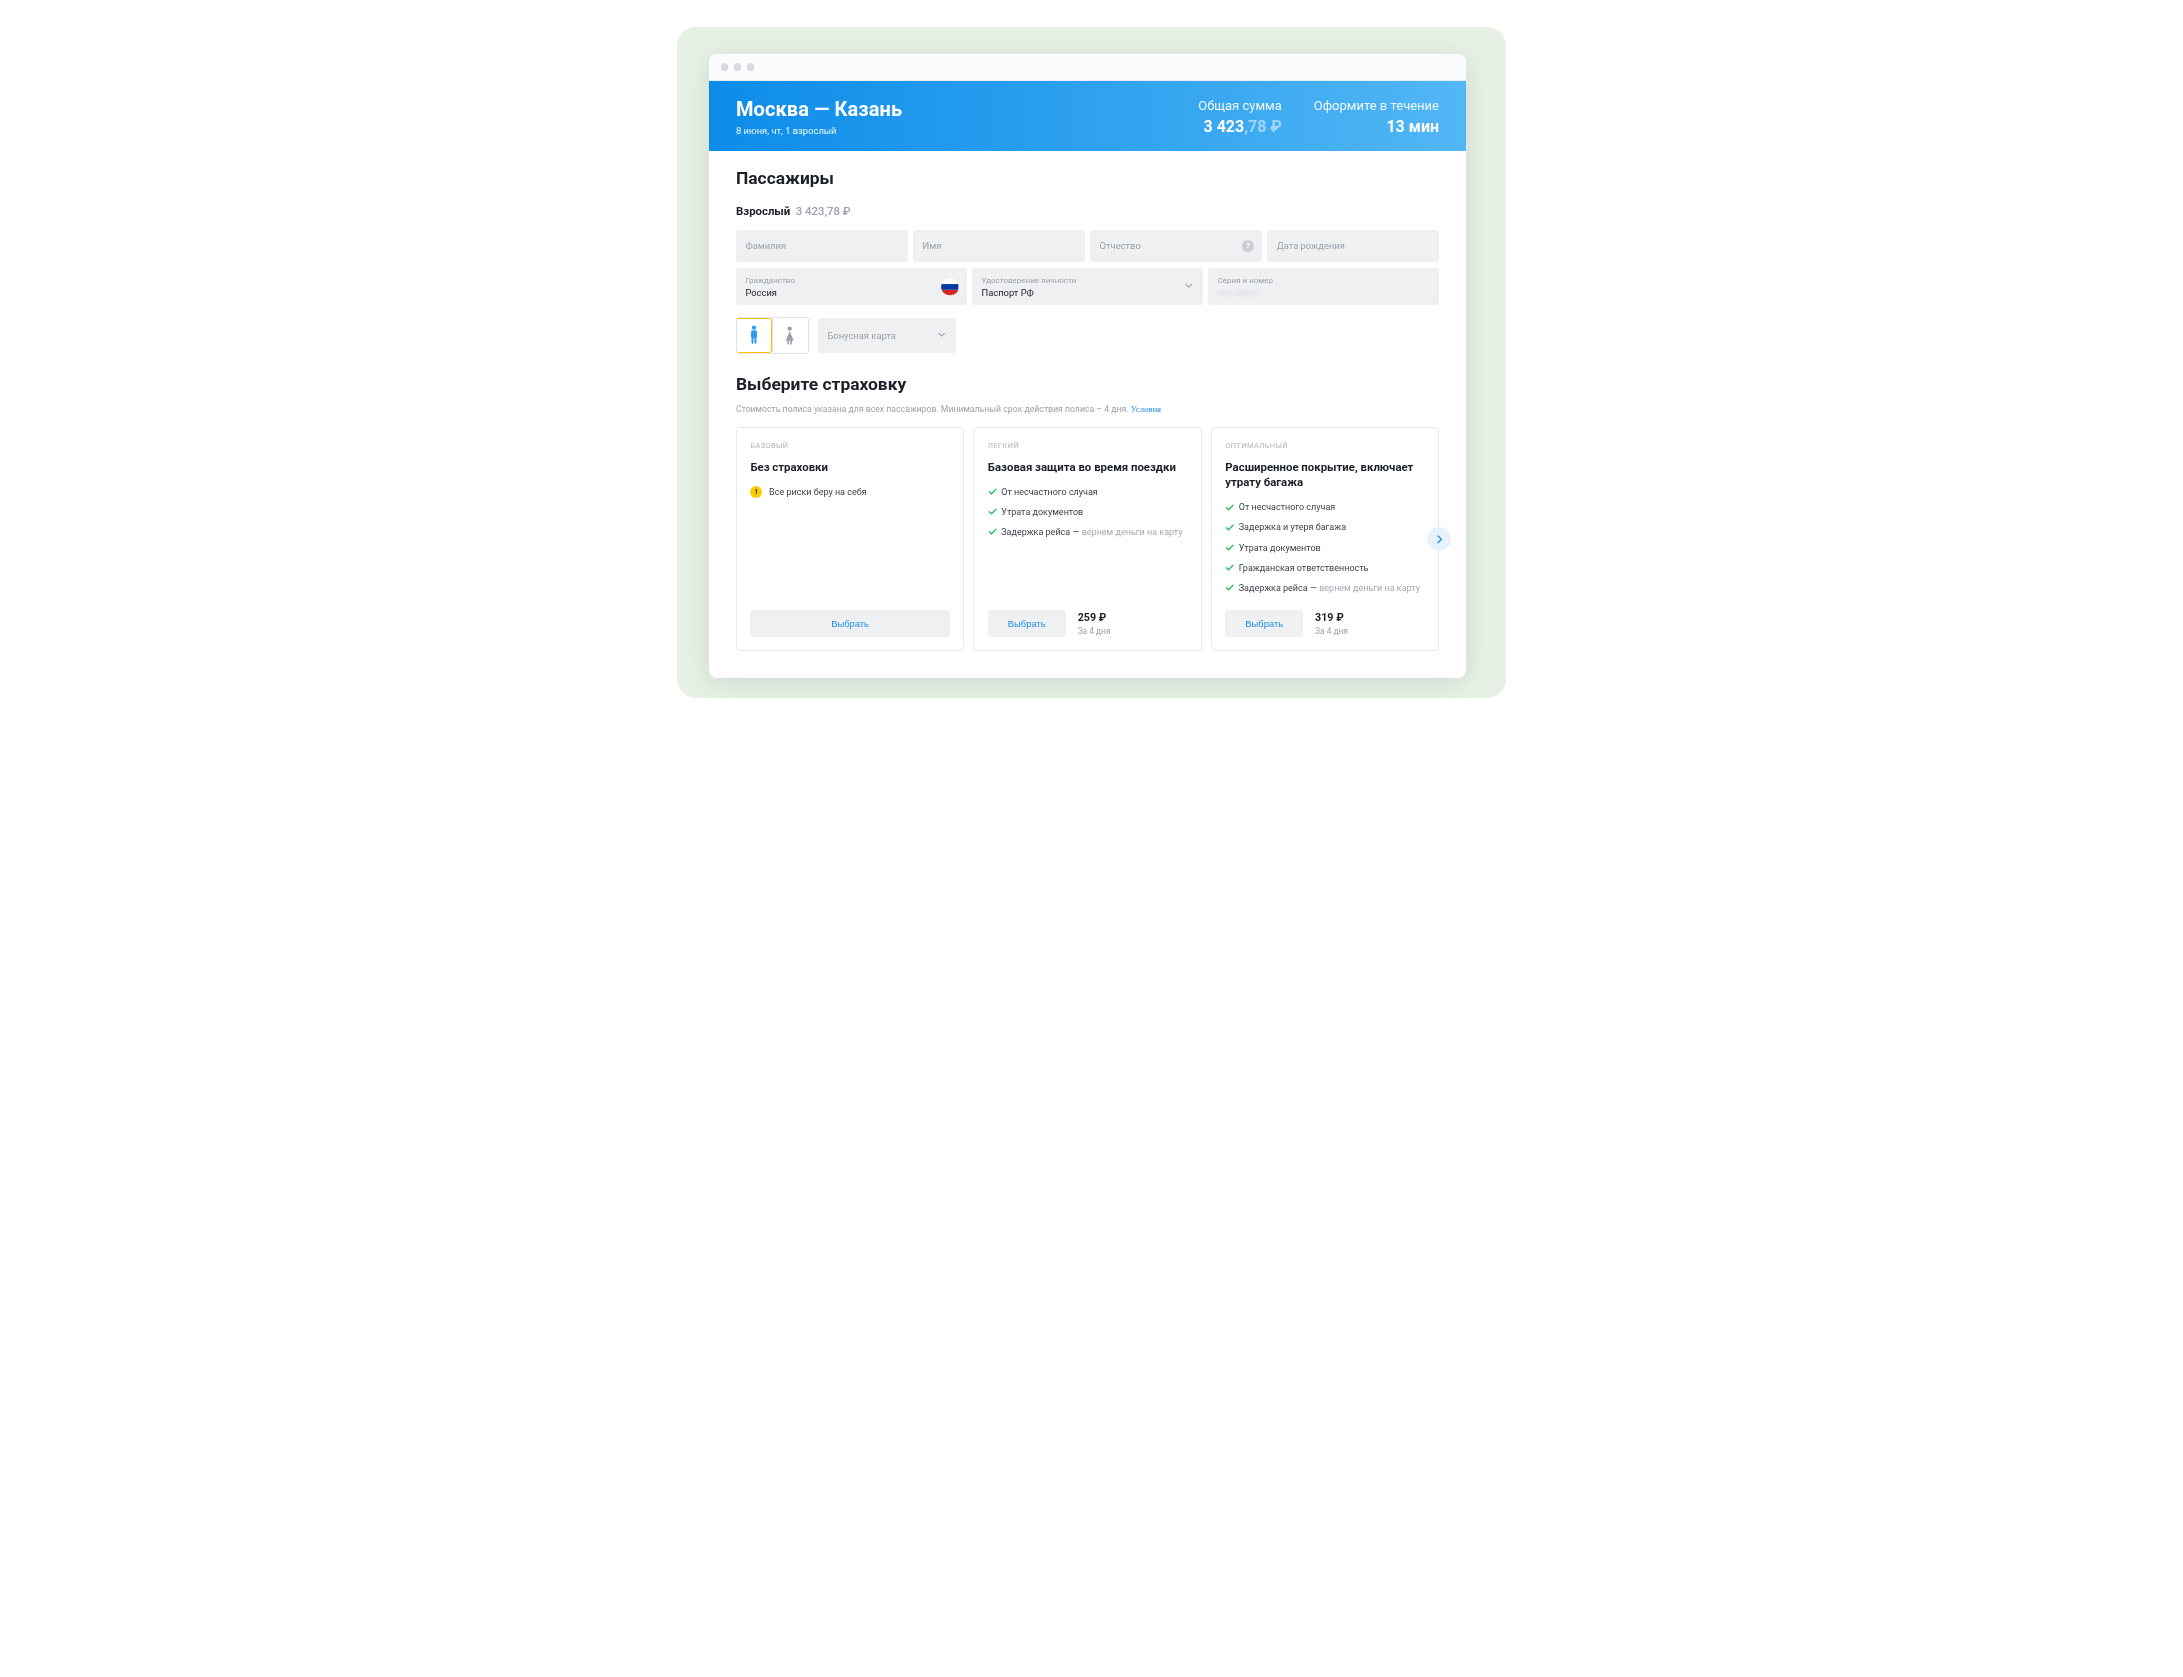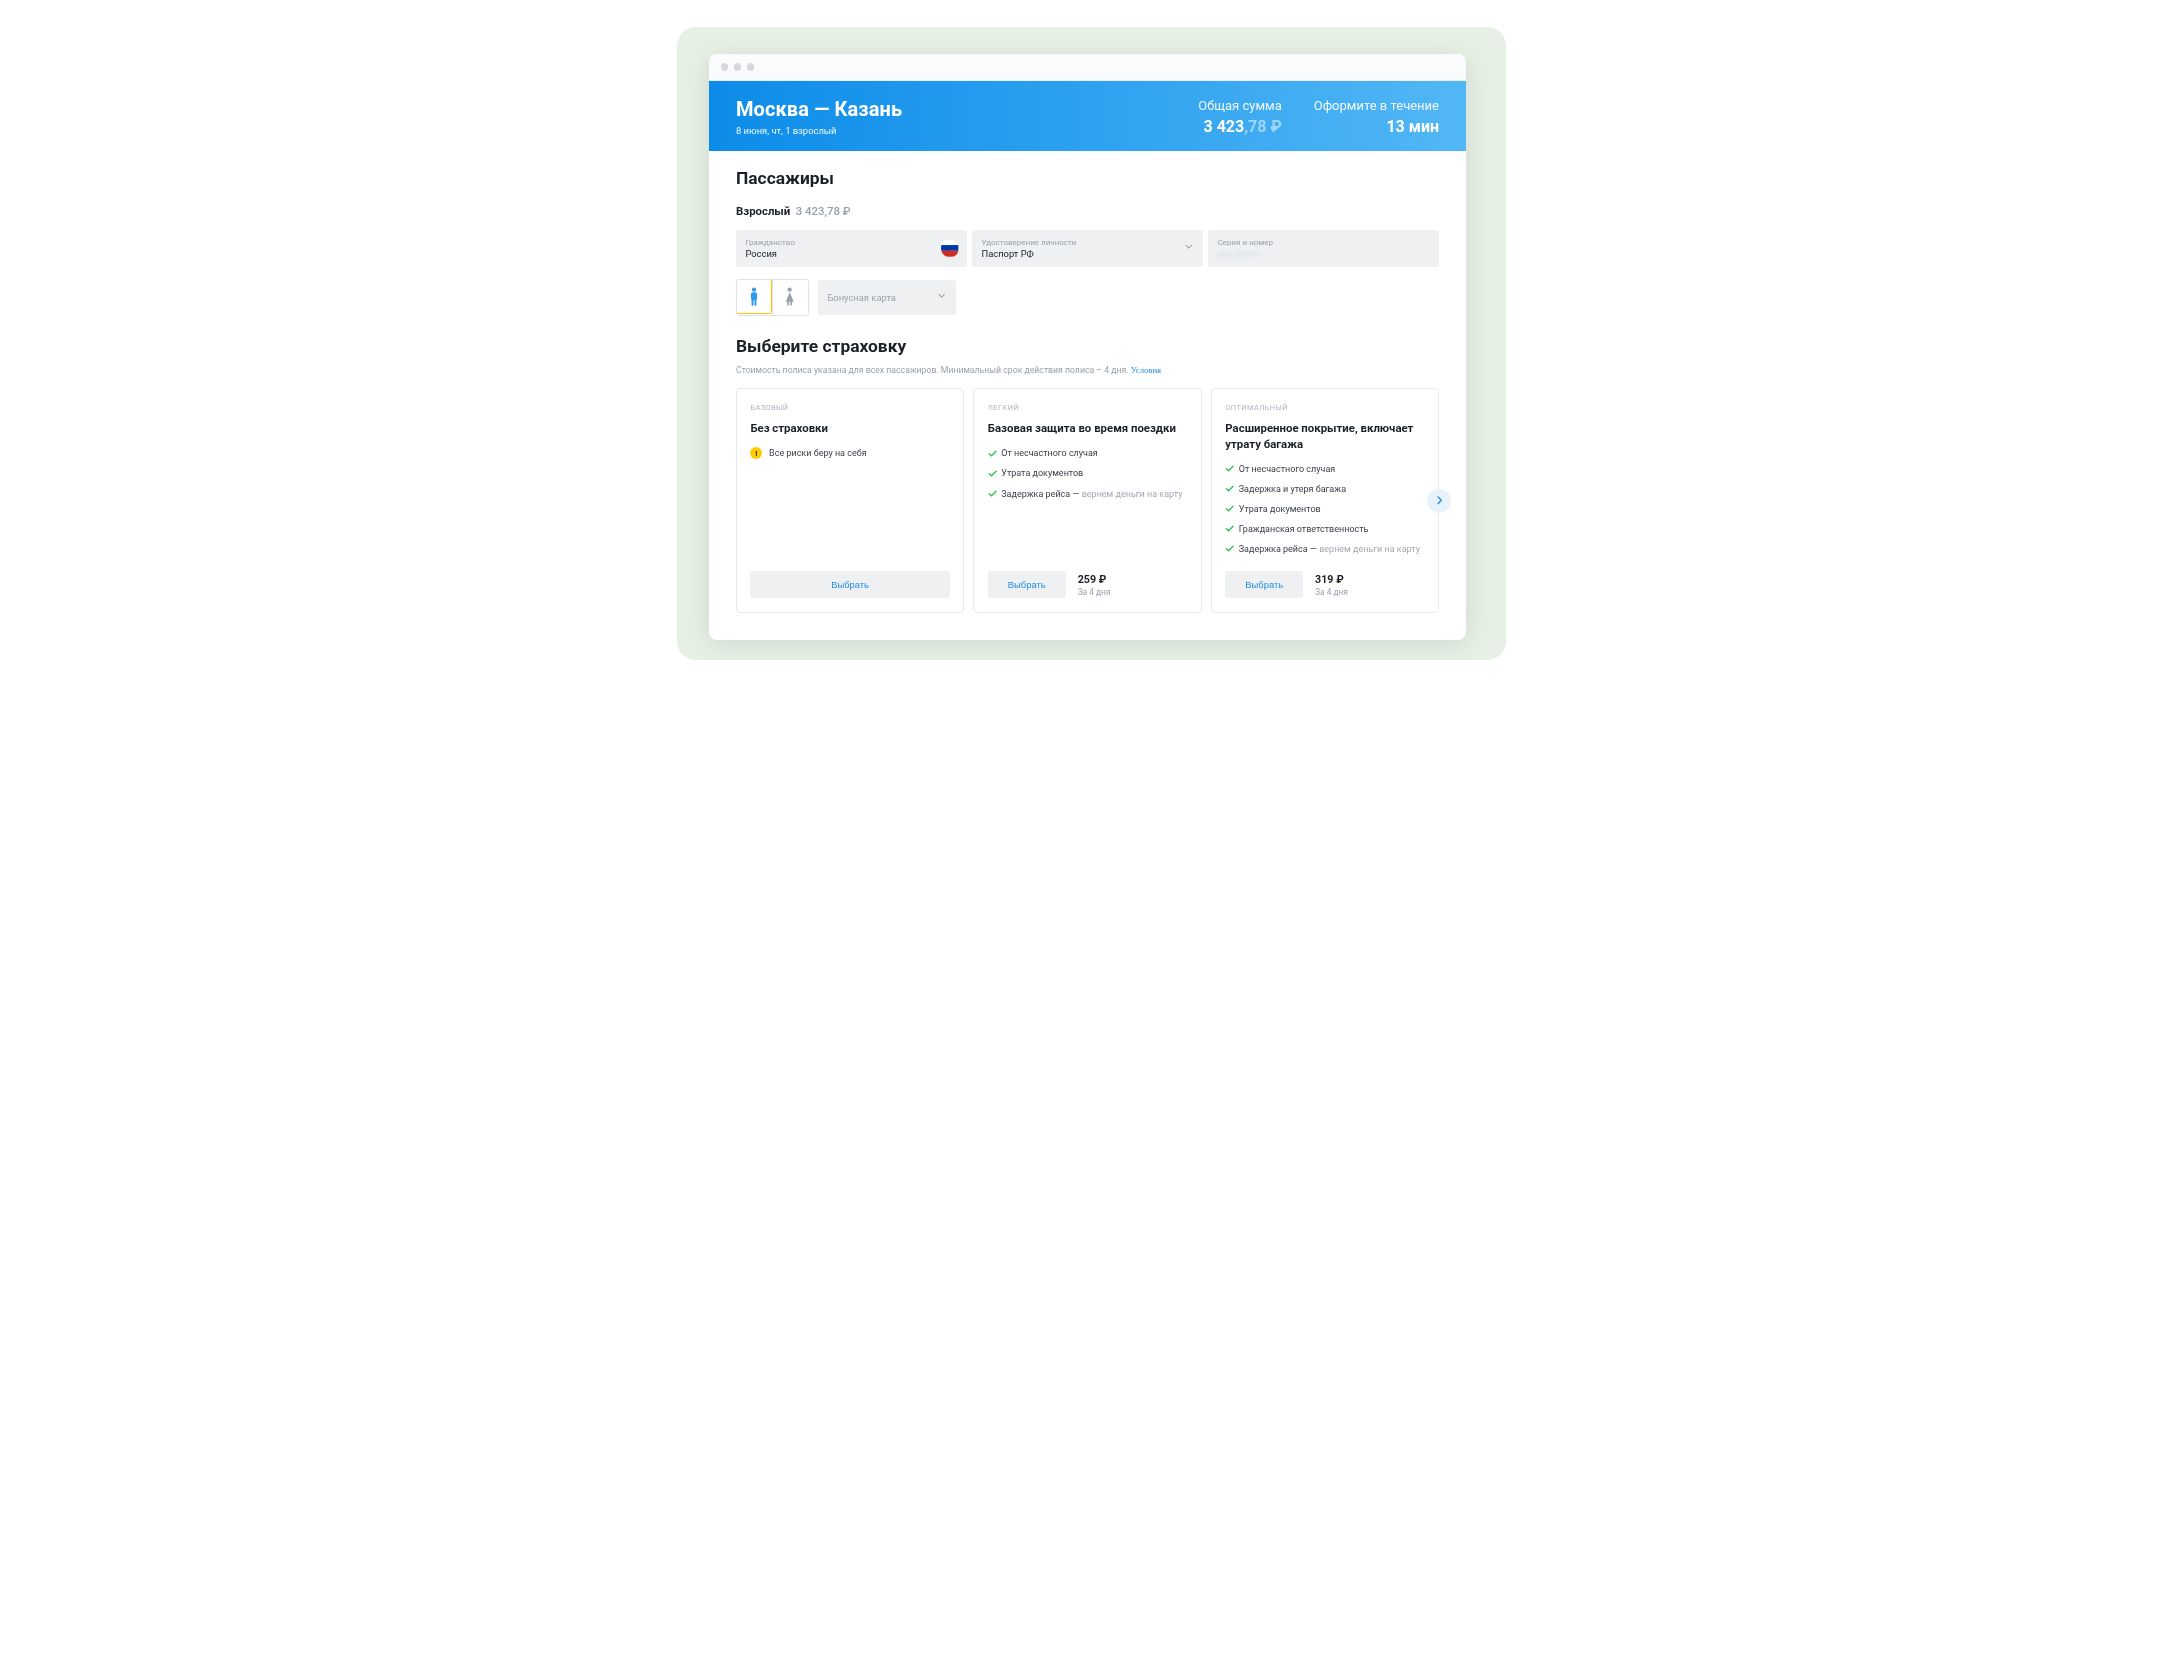--- a/index.html
+++ b/index.html
@@ -342,20 +342,35 @@
 
   <div class="content">
 
     <div class="h2">Пассажиры</div>
 
     <div class="pass-line">
       <b>Взрослый</b>
       <span class="price">3 423,78 ₽</span>
     </div>
 
+    <div class="input-row">
+      <div class="input-cell">
+        <span class="placeholder">Фамилия</span>
+      </div>
+      <div class="input-cell">
+        <span class="placeholder">Имя</span>
+      </div>
+      <div class="input-cell">
+        <span class="placeholder">Отчество</span>
+        <span class="help-icon">?</span>
+      </div>
+      <div class="input-cell">
+        <span class="placeholder">Дата рождения</span>
+      </div>
+    </div>
 
     <div class="input-row">
       <div class="input-cell stacked" style="flex:1.15">
         <div class="label">Гражданство</div>
         <div class="value">Россия</div>
         <div class="flag">
           <svg width="17.4" height="17.4" viewBox="0 0 26 26">
             <circle cx="13" cy="13" r="13" fill="#fff"></circle>
             <rect x="0" y="8.6" width="26" height="8.6" fill="#0039a6"></rect>
             <rect x="0" y="17.3" width="26" height="8.7" fill="#d52b1e"></rect>

